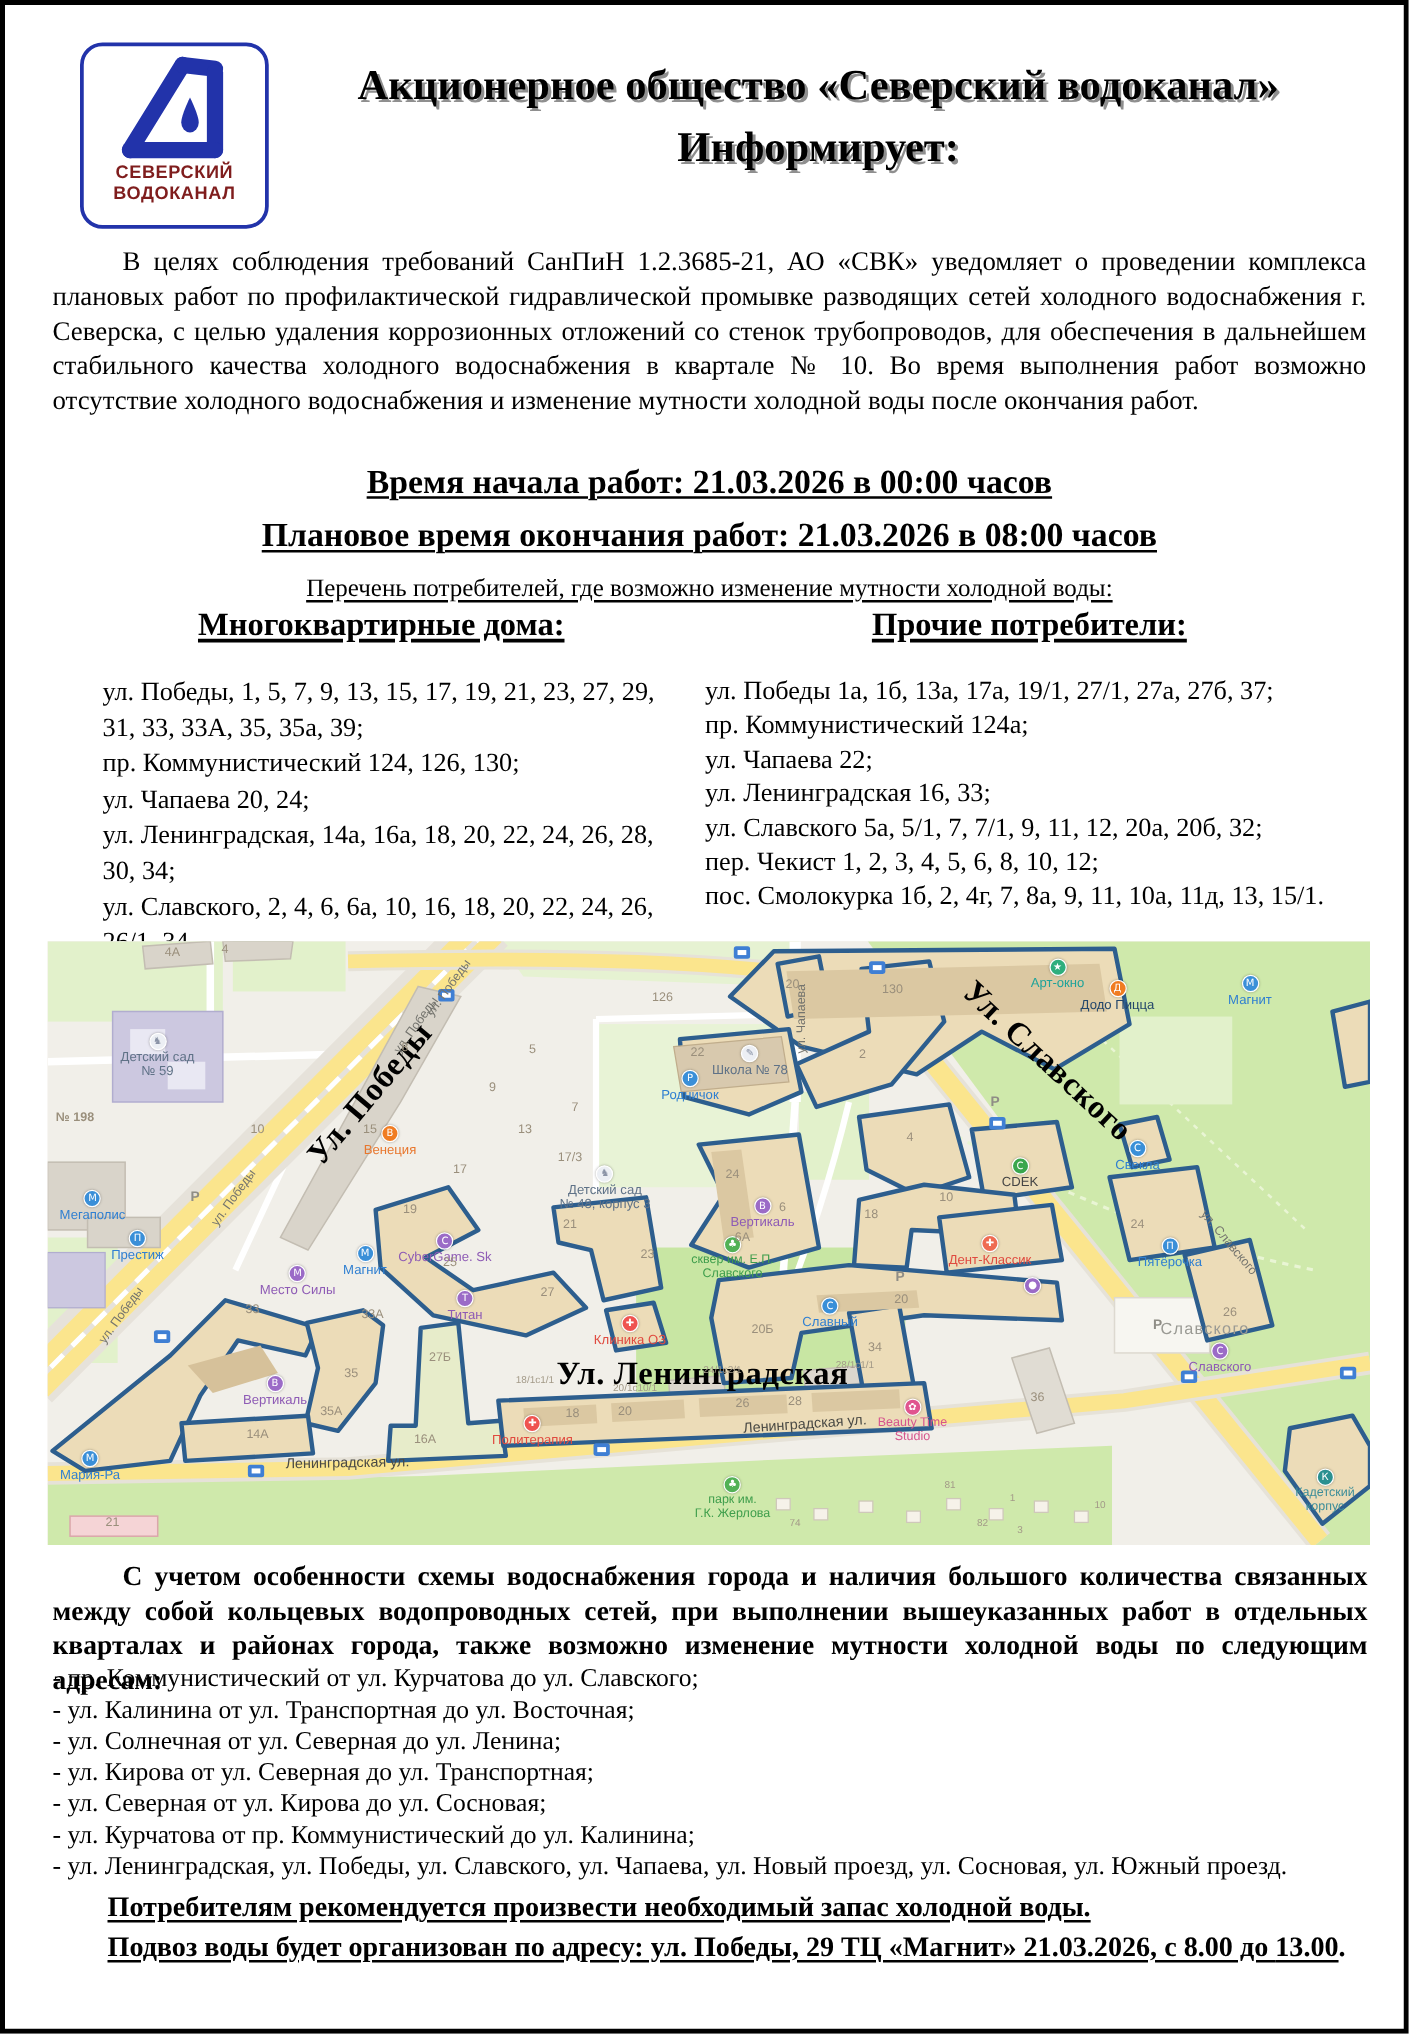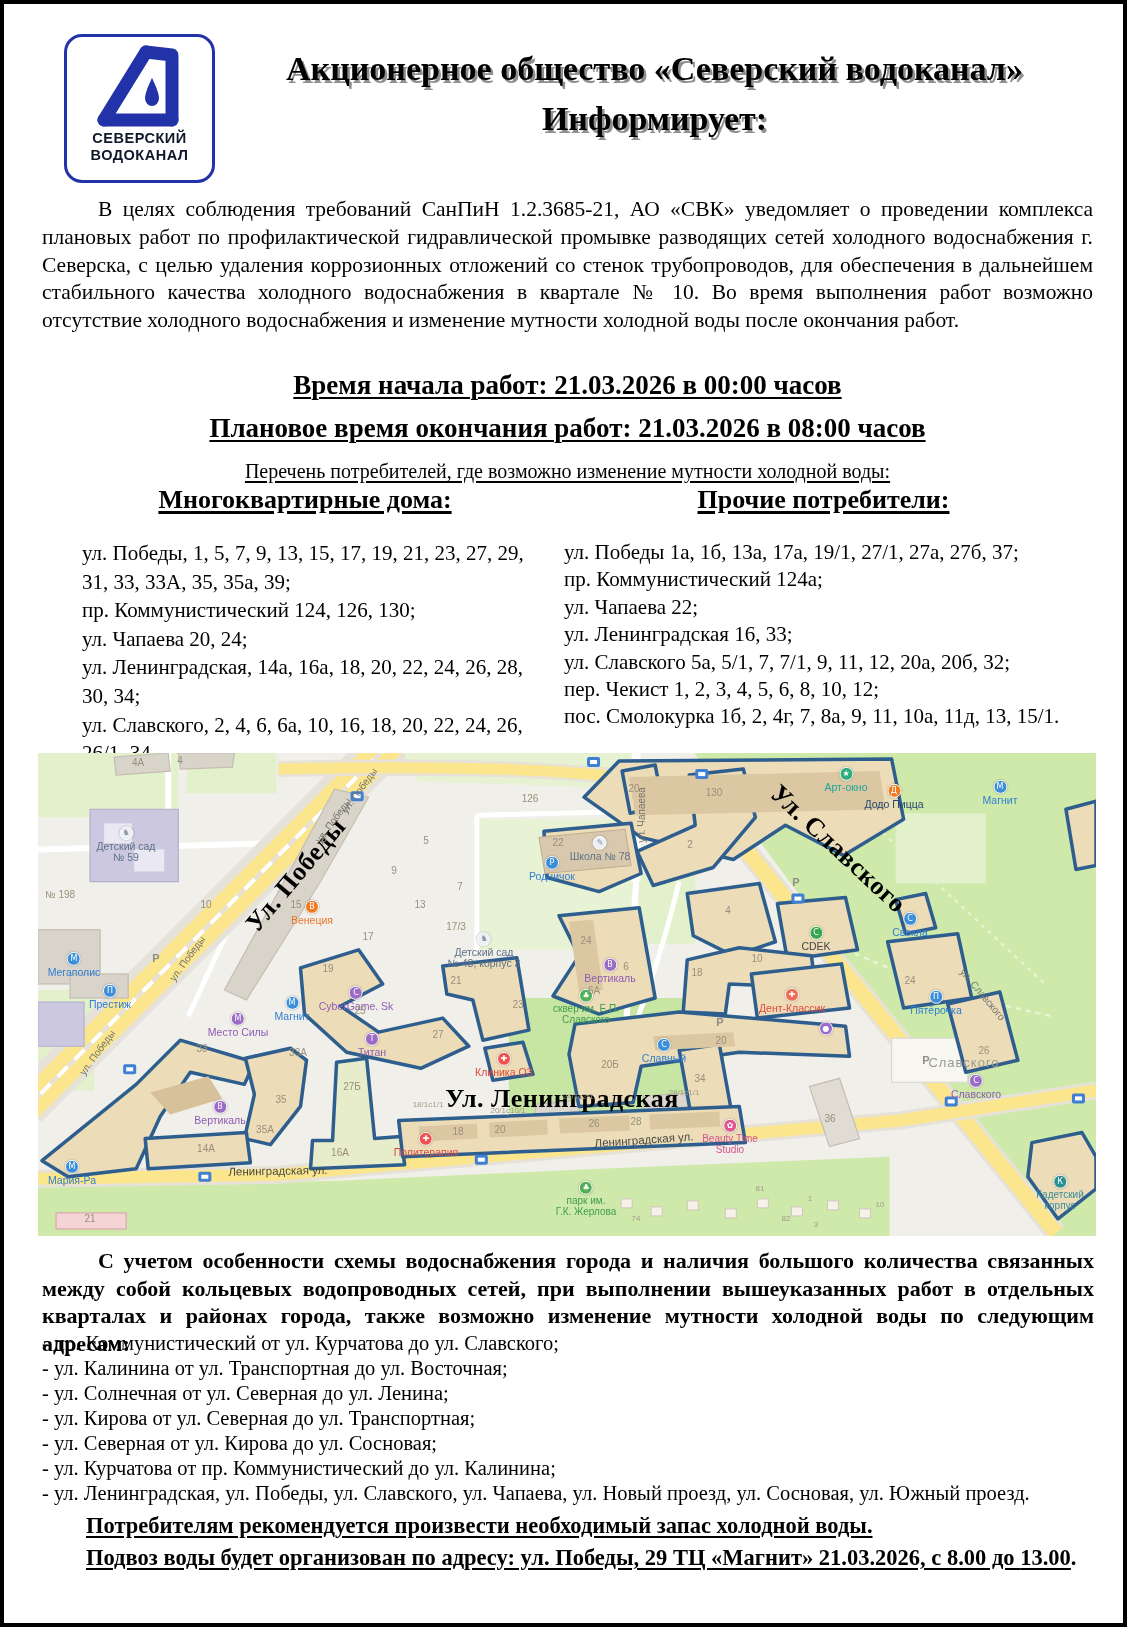--- a/index.html
+++ b/index.html
@@ -5,21 +5,21 @@
   html,body{margin:0;padding:0;background:#ffffff;}
   body{width:1127px;height:1627px;position:relative;}
   .page{box-sizing:border-box;position:relative;width:1127px;height:1627px;border:4px solid #000;
         background:#fff;font-family:"Liberation Serif",serif;color:#000;overflow:hidden;}
   .u{text-decoration:underline;text-decoration-thickness:2px;text-underline-offset:3px;}
 
   
   .logo{position:absolute;left:60px;top:30px;width:151px;height:149px;border:3px solid #2233aa;
         border-radius:18px;background:#fff;display:flex;flex-direction:column;align-items:center;
         padding-top:5px;box-sizing:border-box;}
-  .logo-t{font-family:"Liberation Sans",sans-serif;font-weight:bold;color:#0f172a;font-size:14.5px;
+  .logo-t{font-family:"Liberation Sans",sans-serif;font-weight:bold;color:#7f1d1d;font-size:14.5px;
           letter-spacing:.5px;line-height:17px;}
   .titles{position:absolute;left:210px;right:28px;top:40px;text-align:center;font-weight:bold;
           font-size:34px;line-height:50px;text-shadow:2.5px 2.5px 0 #8f8f8f;}
 
   .intro{position:absolute;top:192px;left:38px;width:1051px;margin:0;font-size:21.5px;line-height:27.8px;
          text-align:justify;text-indent:56px;}
   .sched{position:absolute;left:38px;width:1051px;text-align:center;font-weight:bold;font-size:27px;}
   .s1{top:366px;} .s2{top:409px;}
   .heading{position:absolute;top:456px;left:38px;width:1051px;text-align:center;font-size:20px;}
   .heading .u{text-decoration-thickness:1.5px;}
@@ -372,21 +372,21 @@
         <div class="ml bnum" style="left: 556px; top: 371px; transform: translate(-50%, -50%) rotate(0deg);"><span>26</span></div>
         <div class="ml bnum" style="left: 598px; top: 369px; transform: translate(-50%, -50%) rotate(0deg);"><span>28</span></div>
         <div class="ml bnum-sm" style="left: 390px; top: 352px; transform: translate(-50%, -50%) rotate(0deg);"><span>18/1с1/1</span></div>
         <div class="ml bnum-sm" style="left: 470px; top: 358px; transform: translate(-50%, -50%) rotate(0deg);"><span>20/1с10/1</span></div>
         <div class="ml bnum-sm" style="left: 540px; top: 344px; transform: translate(-50%, -50%) rotate(0deg);"><span>24/1с2/1</span></div>
         <div class="ml bnum-sm" style="left: 646px; top: 340px; transform: translate(-50%, -50%) rotate(0deg);"><span>28/1с1/1</span></div>
         <div class="ml bnum" style="left: 100px; top: 10px; transform: translate(-50%, -50%) rotate(0deg);"><span>4А</span></div>
         <div class="ml bnum" style="left: 142px; top: 8px; transform: translate(-50%, -50%) rotate(0deg);"><span>4</span></div>
         <div class="ml bnum" style="left: 286px; top: 86px; transform: translate(-50%, -50%) rotate(0deg);"><span>8</span></div>
         <div class="ml bnum" style="left: 168px; top: 152px; transform: translate(-50%, -50%) rotate(0deg);"><span>10</span></div>
-        <div class="ml bnum" style="left: 22px; top: 142px; transform: translate(-50%, -50%) rotate(0deg);"><span>№ 198</span></div>
+        <div class="ml bnum" style="left: 22px; top: 142px; transform: translate(-50%, -50%) rotate(0deg); font-weight: bold;"><span>№ 198</span></div>
         <div class="ml bnum" style="left: 52px; top: 466px; transform: translate(-50%, -50%) rotate(0deg);"><span>21</span></div>
         <div class="ml bnum-sm" style="left: 598px; top: 466px; transform: translate(-50%, -50%) rotate(0deg);"><span>74</span></div>
         <div class="ml bnum-sm" style="left: 722px; top: 436px; transform: translate(-50%, -50%) rotate(0deg);"><span>81</span></div>
         <div class="ml bnum-sm" style="left: 748px; top: 466px; transform: translate(-50%, -50%) rotate(0deg);"><span>82</span></div>
         <div class="ml bnum-sm" style="left: 772px; top: 446px; transform: translate(-50%, -50%) rotate(0deg);"><span>1</span></div>
         <div class="ml bnum-sm" style="left: 778px; top: 472px; transform: translate(-50%, -50%) rotate(0deg);"><span>3</span></div>
         <div class="ml bnum-sm" style="left: 842px; top: 452px; transform: translate(-50%, -50%) rotate(0deg);"><span>10</span></div>
         <div class="ml pletter" style="left: 682px; top: 270px; transform: translate(-50%, -50%) rotate(0deg);"><span>P</span></div>
         <div class="ml pletter" style="left: 888px; top: 308px; transform: translate(-50%, -50%) rotate(0deg);"><span>P</span></div>
         <div class="ml pletter" style="left: 118px; top: 206px; transform: translate(-50%, -50%) rotate(0deg);"><span>P</span></div>

